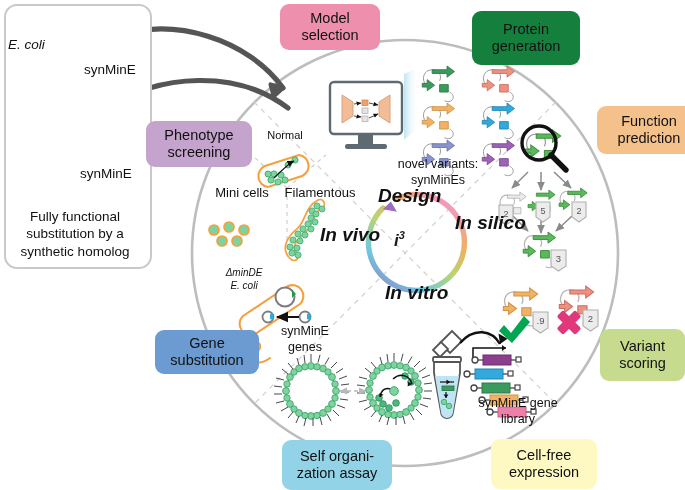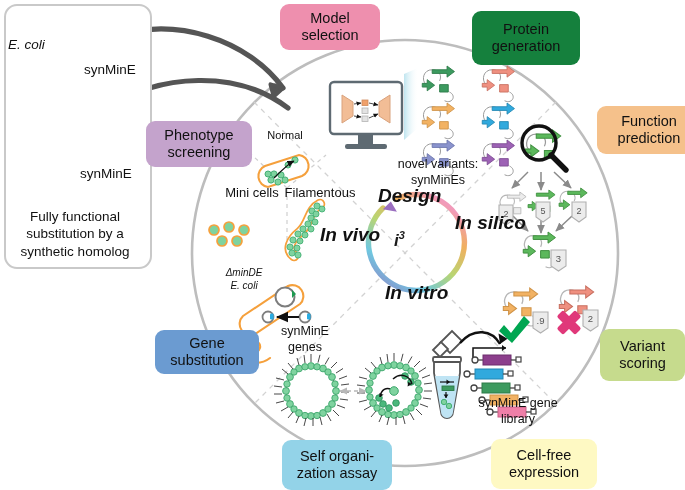--- a/index.html
+++ b/index.html
@@ -579,21 +579,21 @@
     <span>substitution by a</span>
     <span>synthetic homolog</span>
   </div>
 
   <div class="lbl" style="left:378px;top:157px;width:120px;font-size:12.5px;line-height:1.25;">
     <span>novel variants:</span>
     <span>synMinEs</span>
   </div>
 
   <div class="lbl" style="left:250px;top:129px;width:70px;font-size:11px;">Normal</div>
-  <div class="lbl" style="left:216px;top:186px;width:72px;font-size:13px;">Mini cells</div>
+  <div class="lbl" style="left:206px;top:186px;width:72px;font-size:13px;">Mini cells</div>
   <div class="lbl" style="left:278px;top:186px;width:84px;font-size:13px;">Filamentous</div>
 
   <div class="lbl" style="left:208px;top:267px;width:72px;font-size:10px;line-height:1.25;">
     <span style="font-style:italic;">ΔminDE</span>
     <span style="font-style:italic;">E. coli</span>
   </div>
 
   <div class="lbl" style="left:266px;top:324px;width:78px;font-size:12.5px;line-height:1.25;">
     <span>synMinE</span>
     <span>genes</span>

